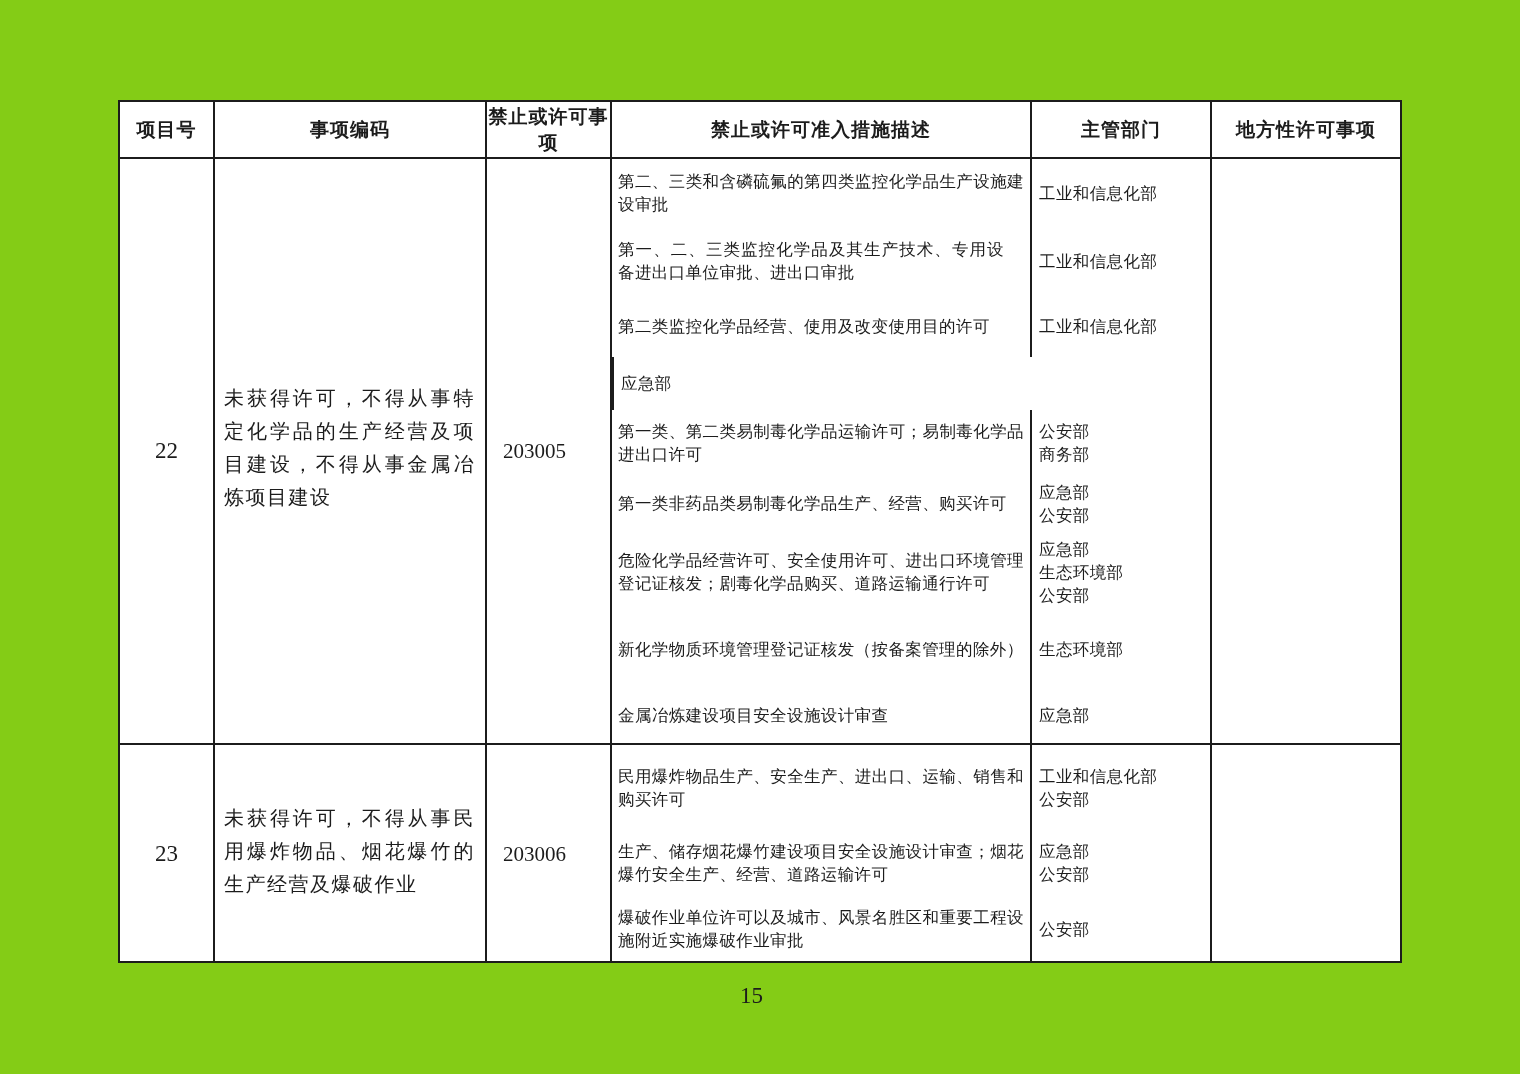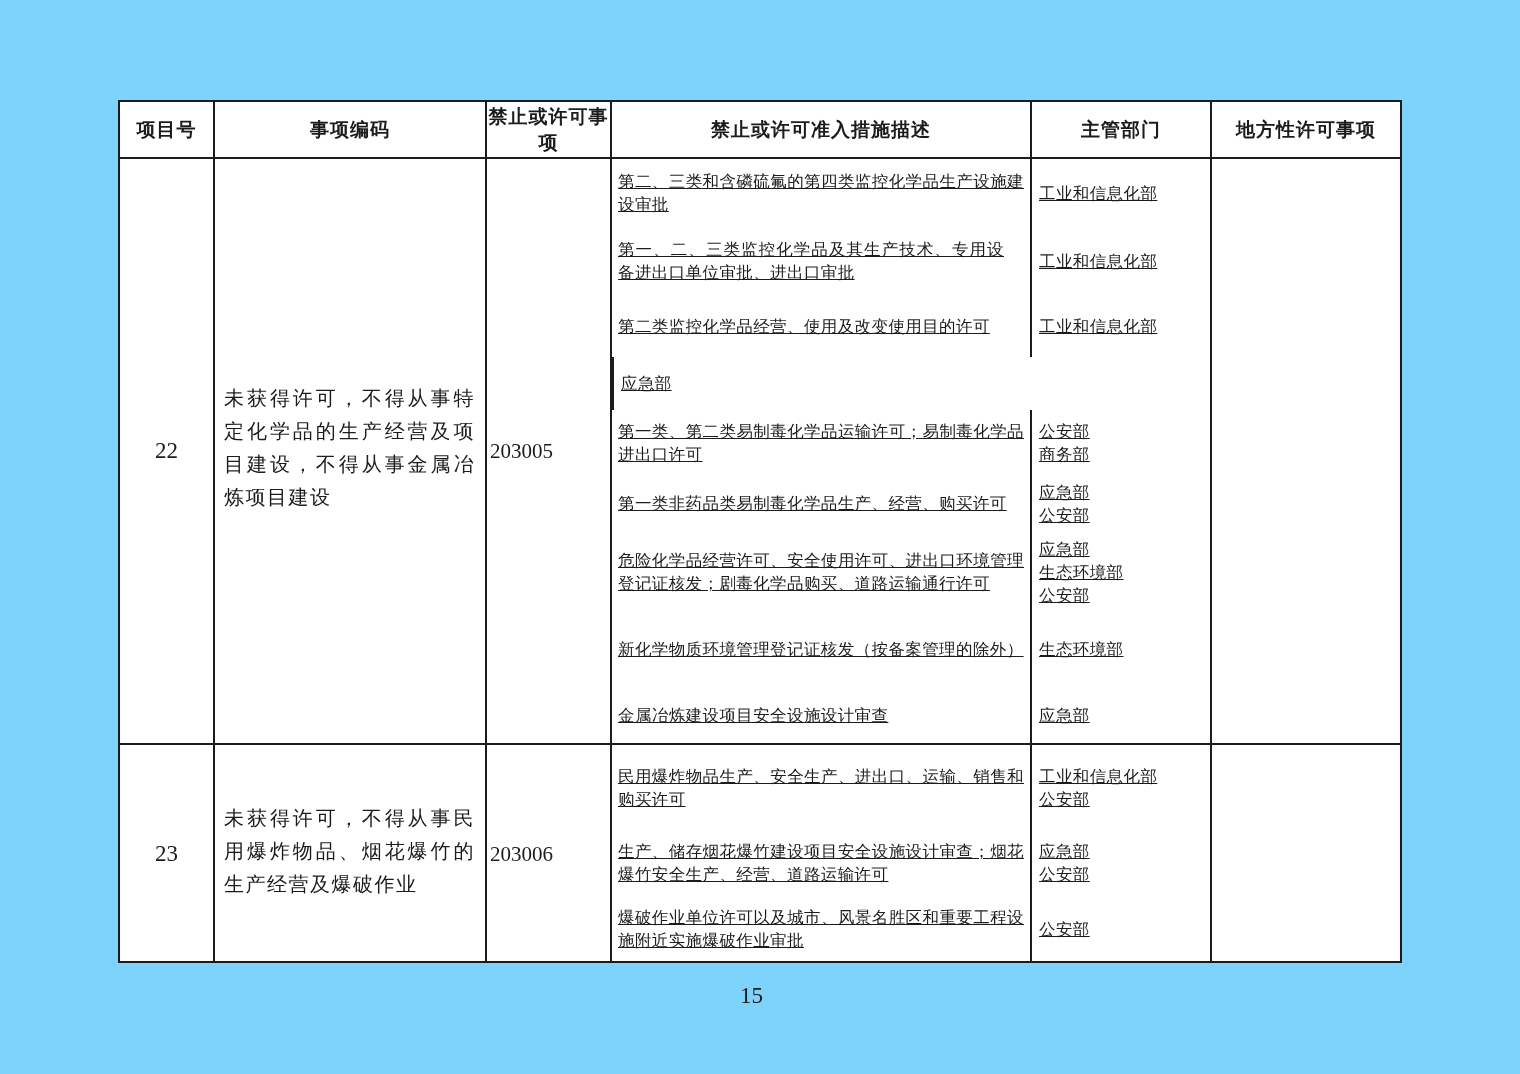--- a/index.html
+++ b/index.html
@@ -3,21 +3,21 @@
 <meta charset="utf-8">
 <style>
   * { margin: 0; padding: 0; box-sizing: border-box; }
   html, body {
     width: 1520px; height: 1074px;
     background: #ffffff;
     font-family: "Liberation Serif", "DejaVu Serif", serif;
     color: #1c1c1c;
     overflow: hidden;
   }
-  .page { position: relative; width: 1520px; height: 1074px; background: #7dd3fc; }
+  .page { position: relative; width: 1520px; height: 1074px; background: #84cc16; }
 
   .doc-table {
     position: absolute; left: 118px; top: 100px;
     width: 1284px; height: 863px;
     border: 2px solid #1c1c1c;
     display: flex; flex-direction: column;
     background: #fff;
   }
 
   .header-row {
@@ -49,27 +49,26 @@
   .cell-item {
     display: flex; align-items: center;
     padding: 6px 10px 12px 9px;
   }
   .cell-item .item-text {
     font-size: 20px; line-height: 33px; letter-spacing: 1.5px;
     text-align: justify;
   }
   .cell-code {
     display: flex; align-items: center;
-    font-size: 21px; padding-left: 3px;
+    font-size: 21px; padding-left: 16px;
   }
   .cell-measures { display: flex; flex-direction: column; }
   .measure-row {
     display: grid; grid-template-columns: 1fr 180px;
     flex: 0 0 auto;
-    text-decoration: underline;
   }
   .measure-row.grow { flex: 1 1 auto; }
   .measure-desc {
     display: flex; align-items: center;
     padding: 4px 6px 4px 6px;
     font-size: 16.5px; line-height: 23px;
     letter-spacing: 0.4px;
     text-align: justify;
   }
   .measure-depts {

